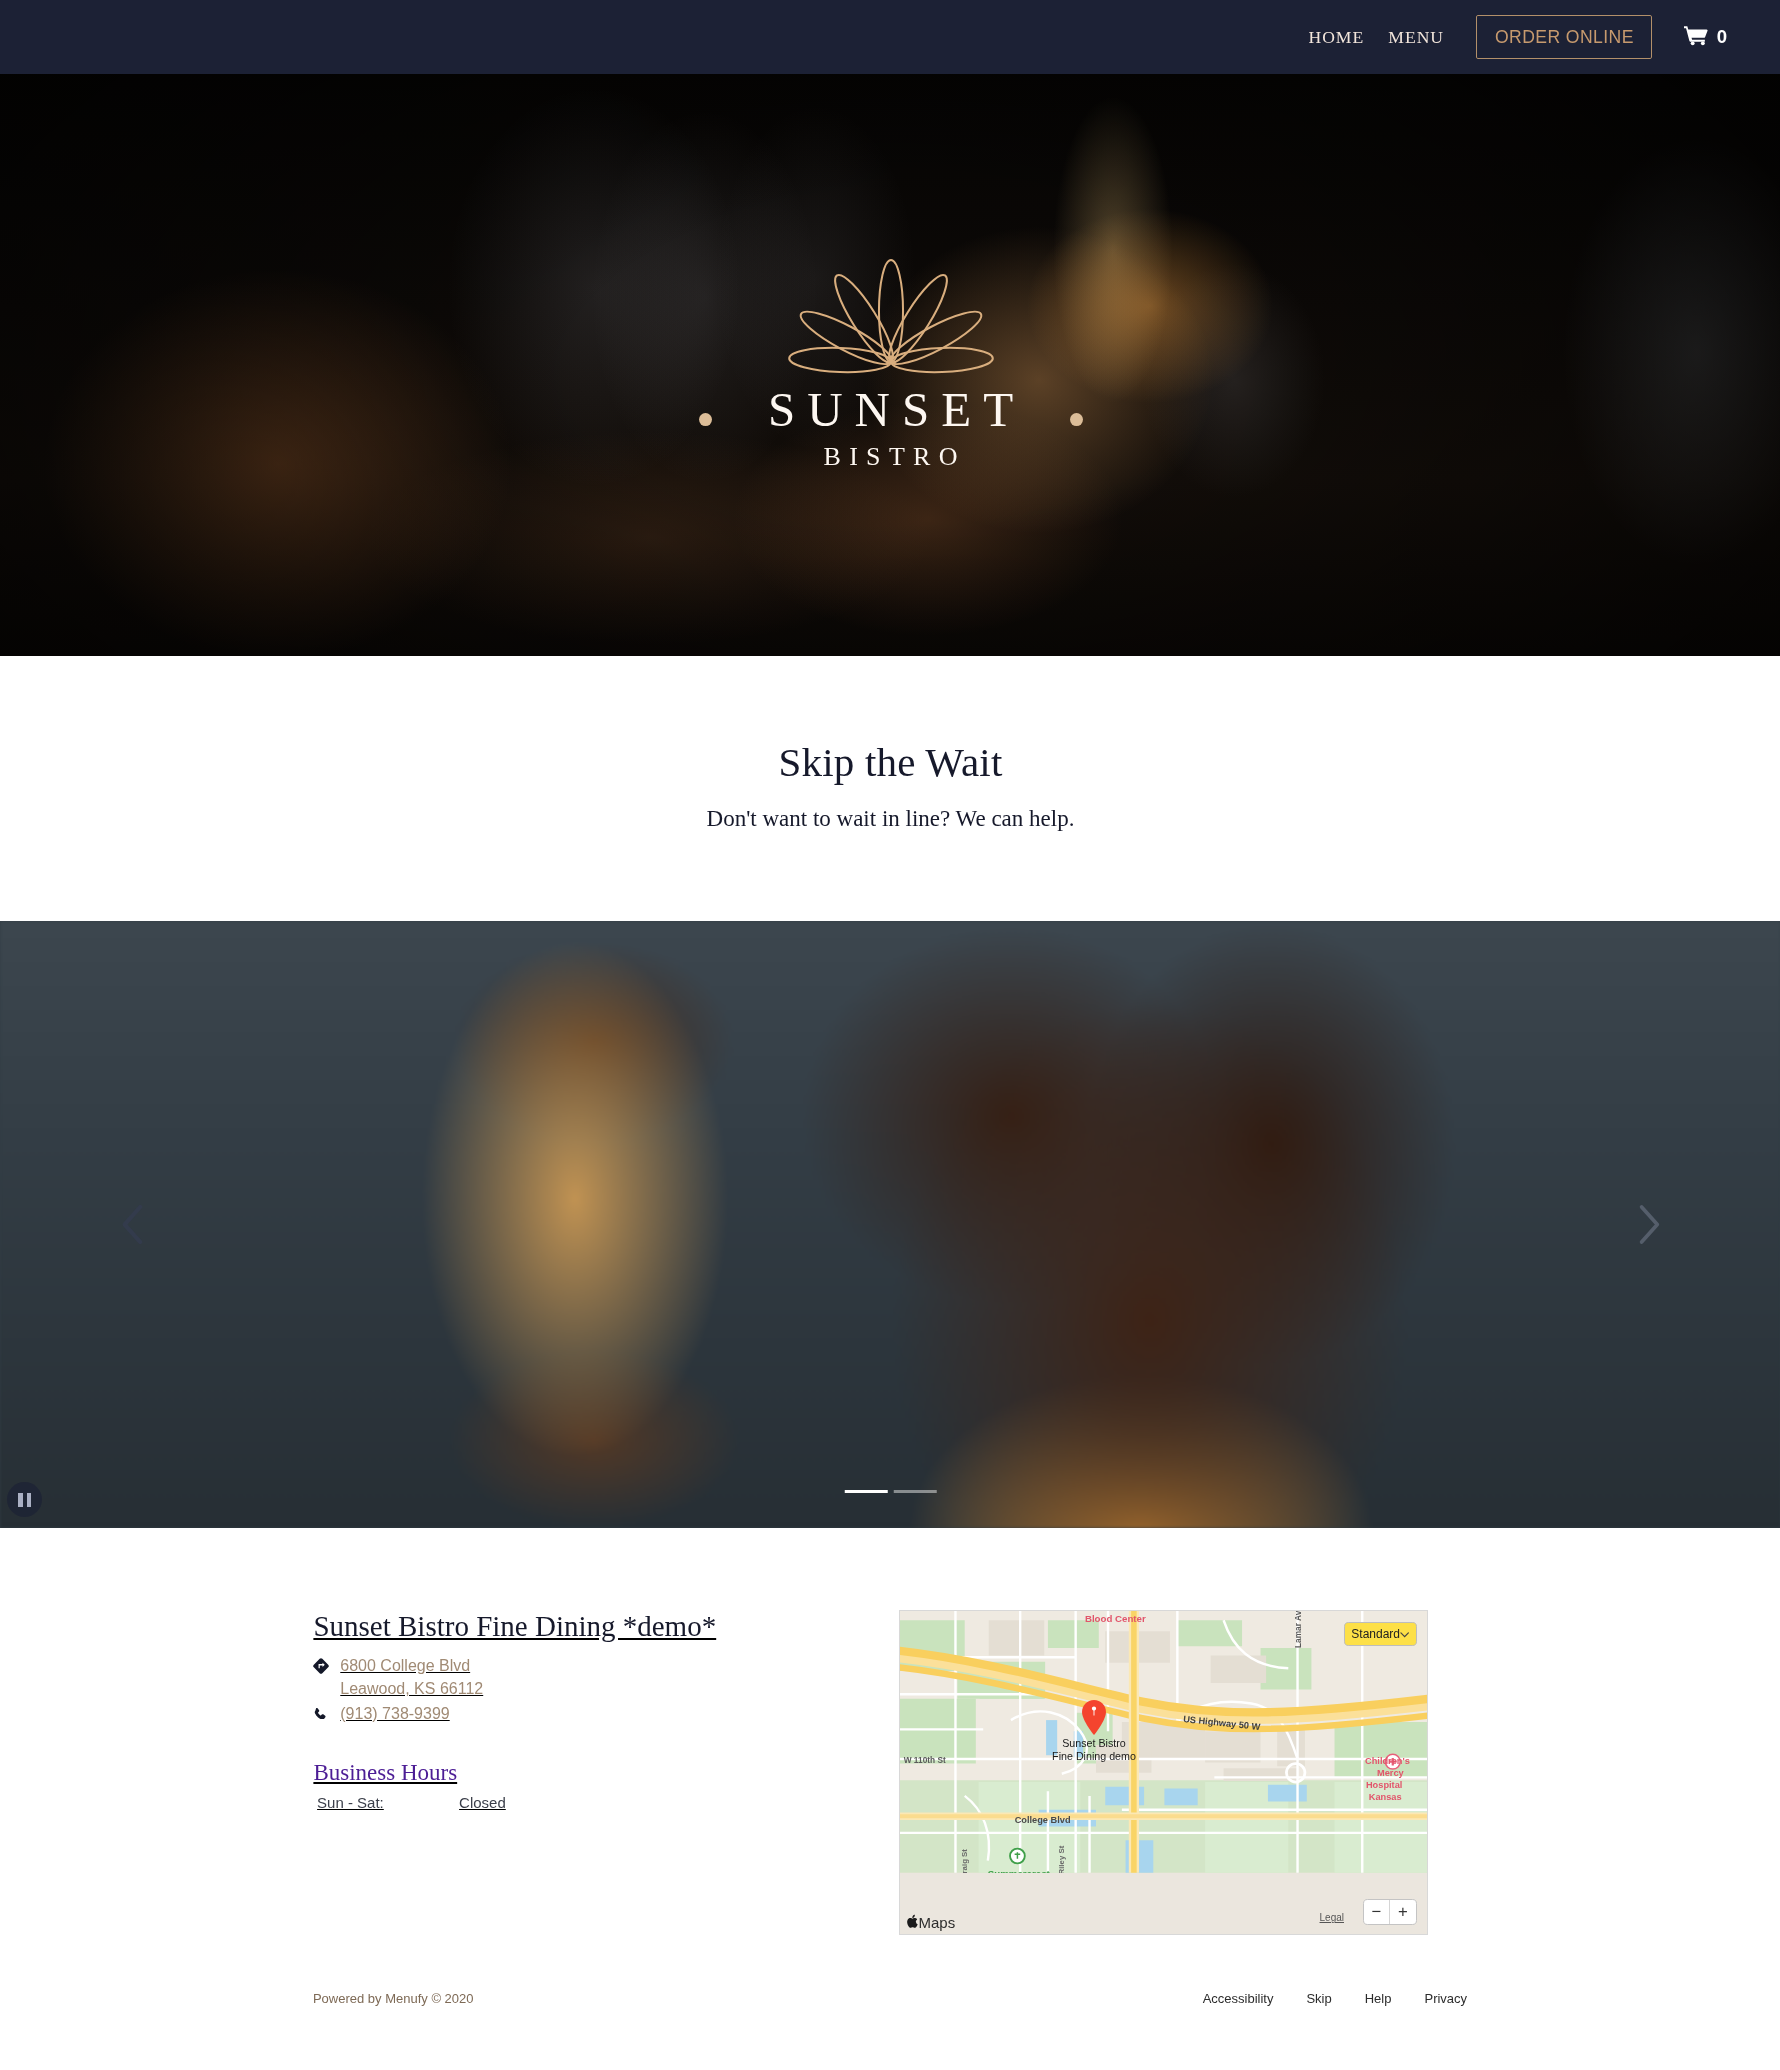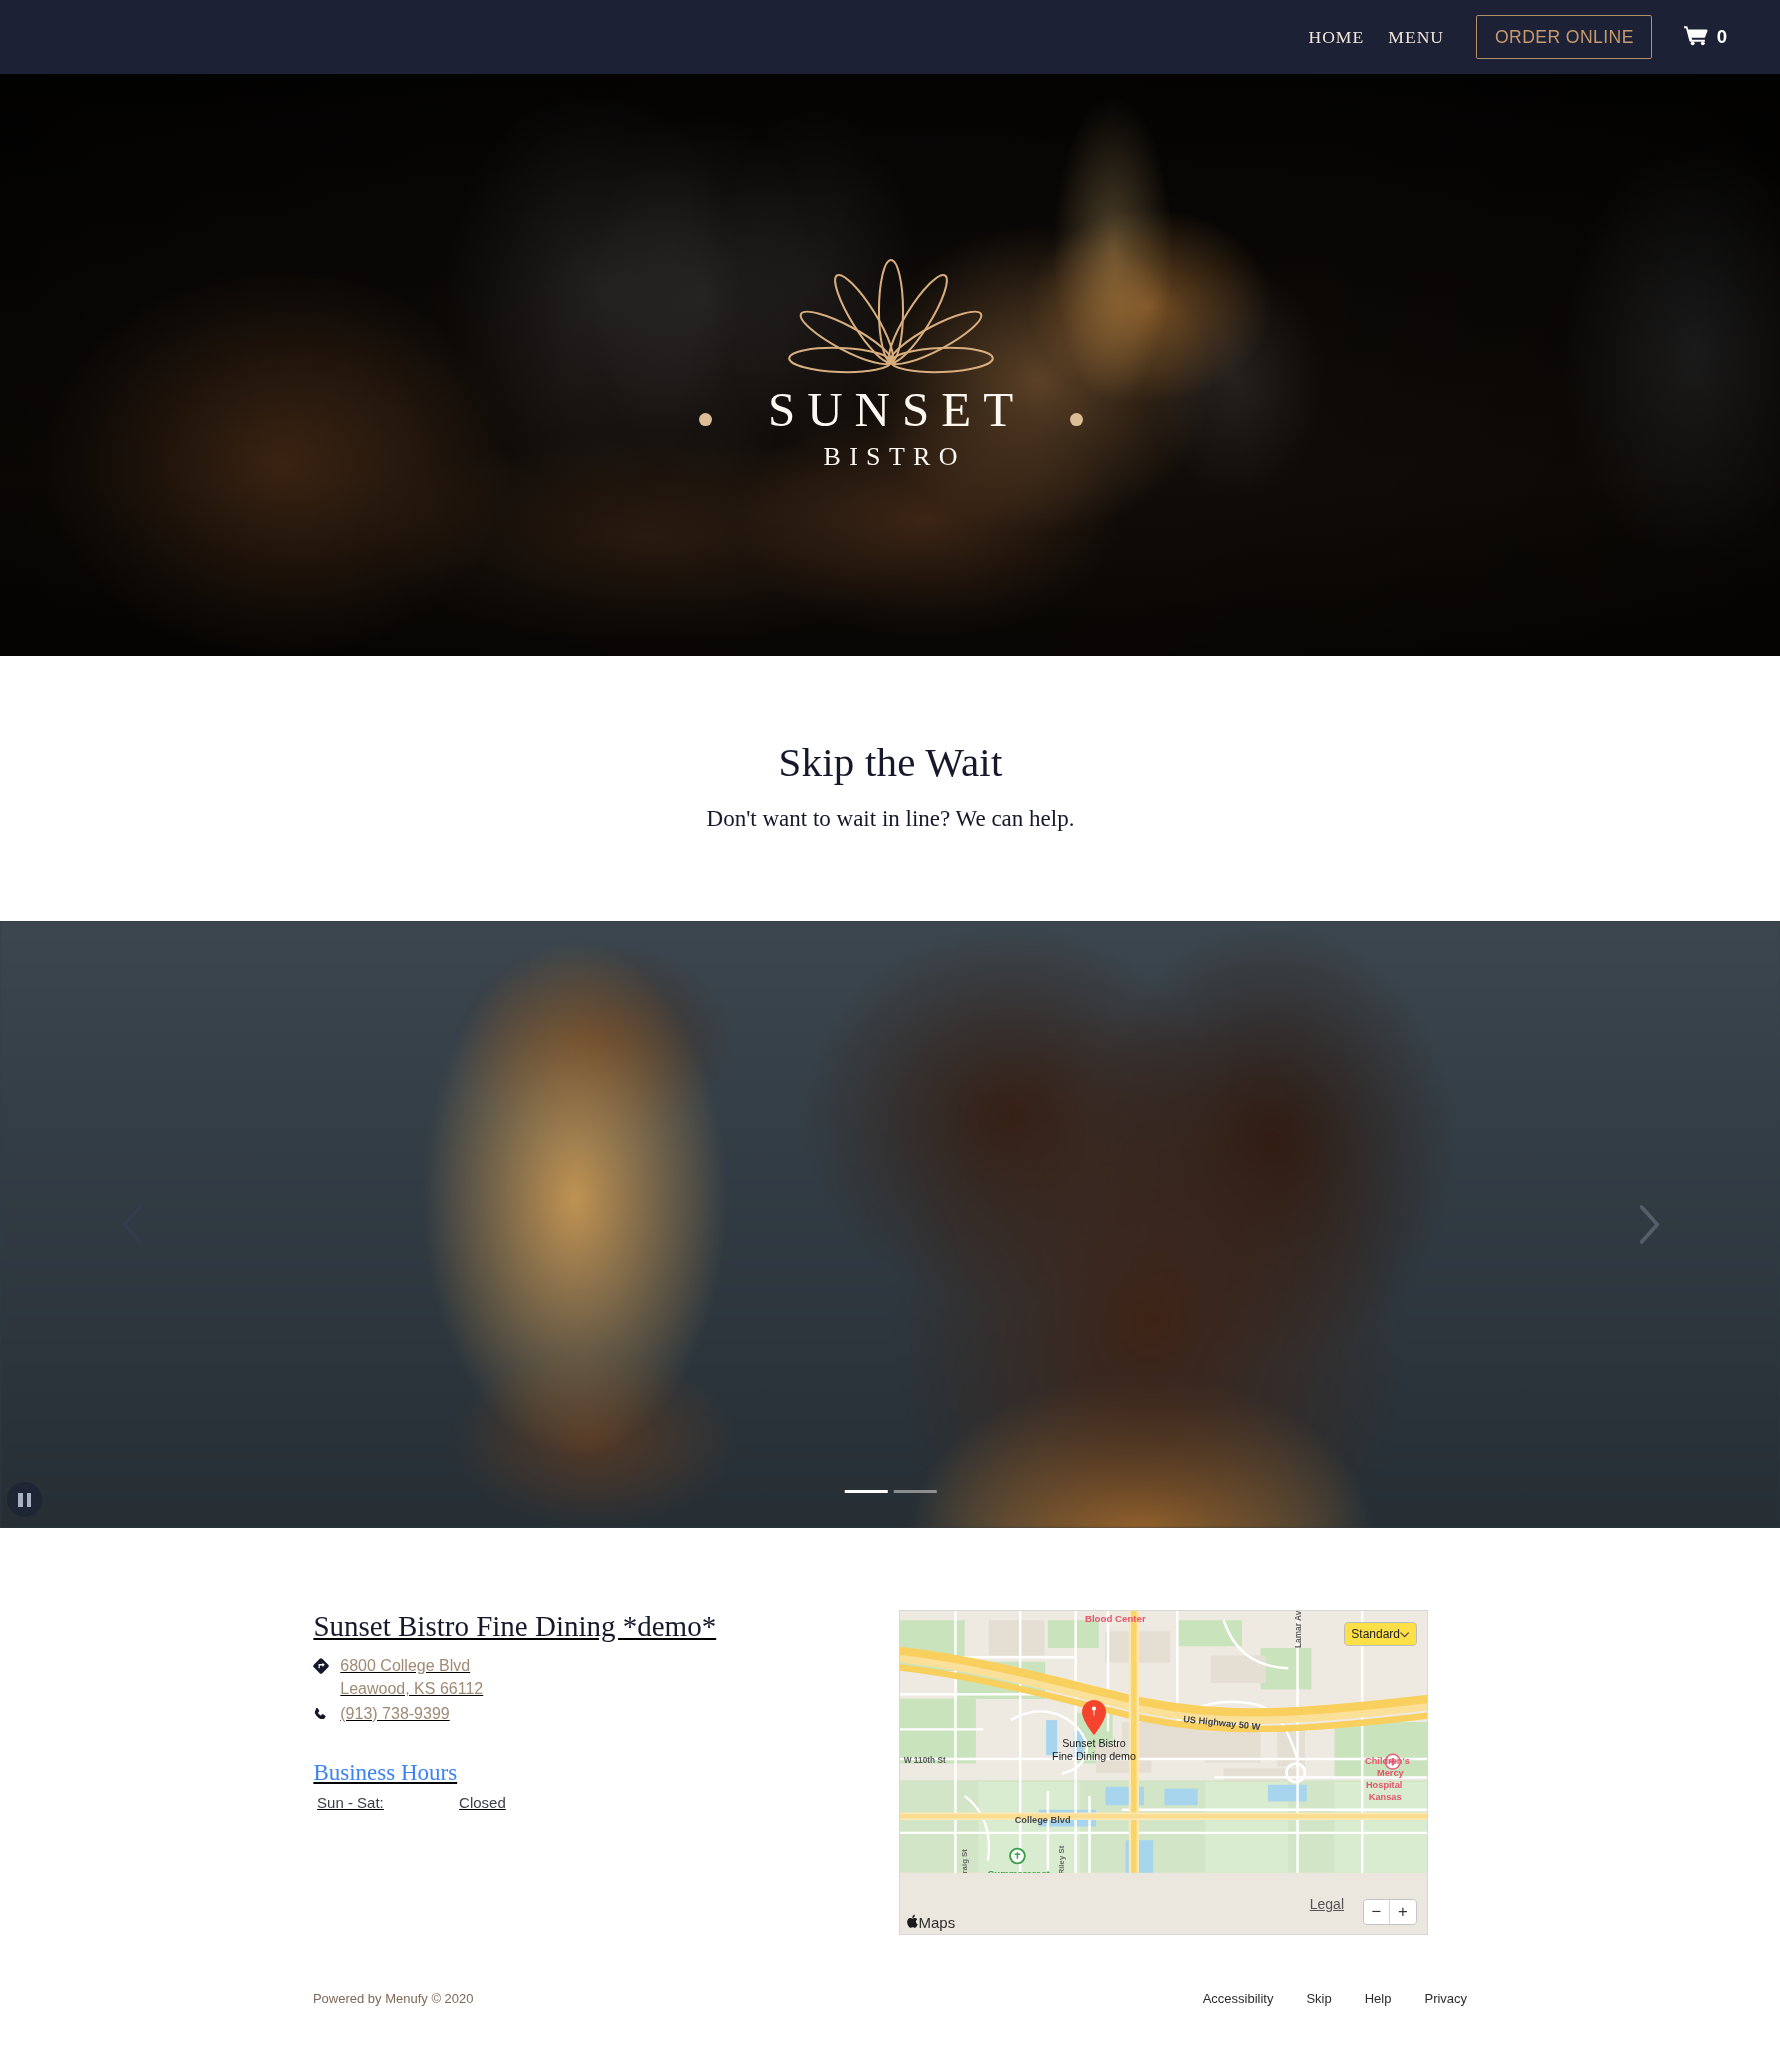--- a/index.html
+++ b/index.html
@@ -250,21 +250,21 @@
     color: #a08a74;
     font-size: 16px;
     line-height: 23px;
   }
   .addr-link { color: #a08a74; text-decoration: none; cursor: pointer; }
   .addr-icon { width: 18.6px; flex: none; padding-top: 2.8px; color: #111528; }
   .hours-title {
     font-family: "Liberation Serif", serif;
     font-size: 23px;
     font-weight: 400;
-    color: #3b82f6;
+    color: #4c1d95;
     margin-top: 32px;
     margin-bottom: 8.3px;
   }
   .hours-row {
     display: flex;
     font-size: 15px;
     color: #3b3f4a;
     padding-left: 3.7px;
   }
   .hours-day { width: 142px; }
@@ -315,22 +315,22 @@
   .map-attrib {
     position: absolute;
     left: 5.6px; bottom: 2.8px;
     display: flex; align-items: center; gap: 0.9px;
     font-size: 15px; color: #2d2d2d;
     font-weight: 500;
     z-index: 5;
   }
   .map-legal {
     position: absolute;
-    right: 83px; bottom: 22px;
-    font-size: 14px;
+    right: 83px; bottom: 11px;
+    font-size: 10px;
     color: #555;
     text-decoration: underline;
     z-index: 5;
     cursor: pointer;
   }
   .map-pin {
     position: absolute;
     left: 182px; top: 89px;
     z-index: 4;
   }

